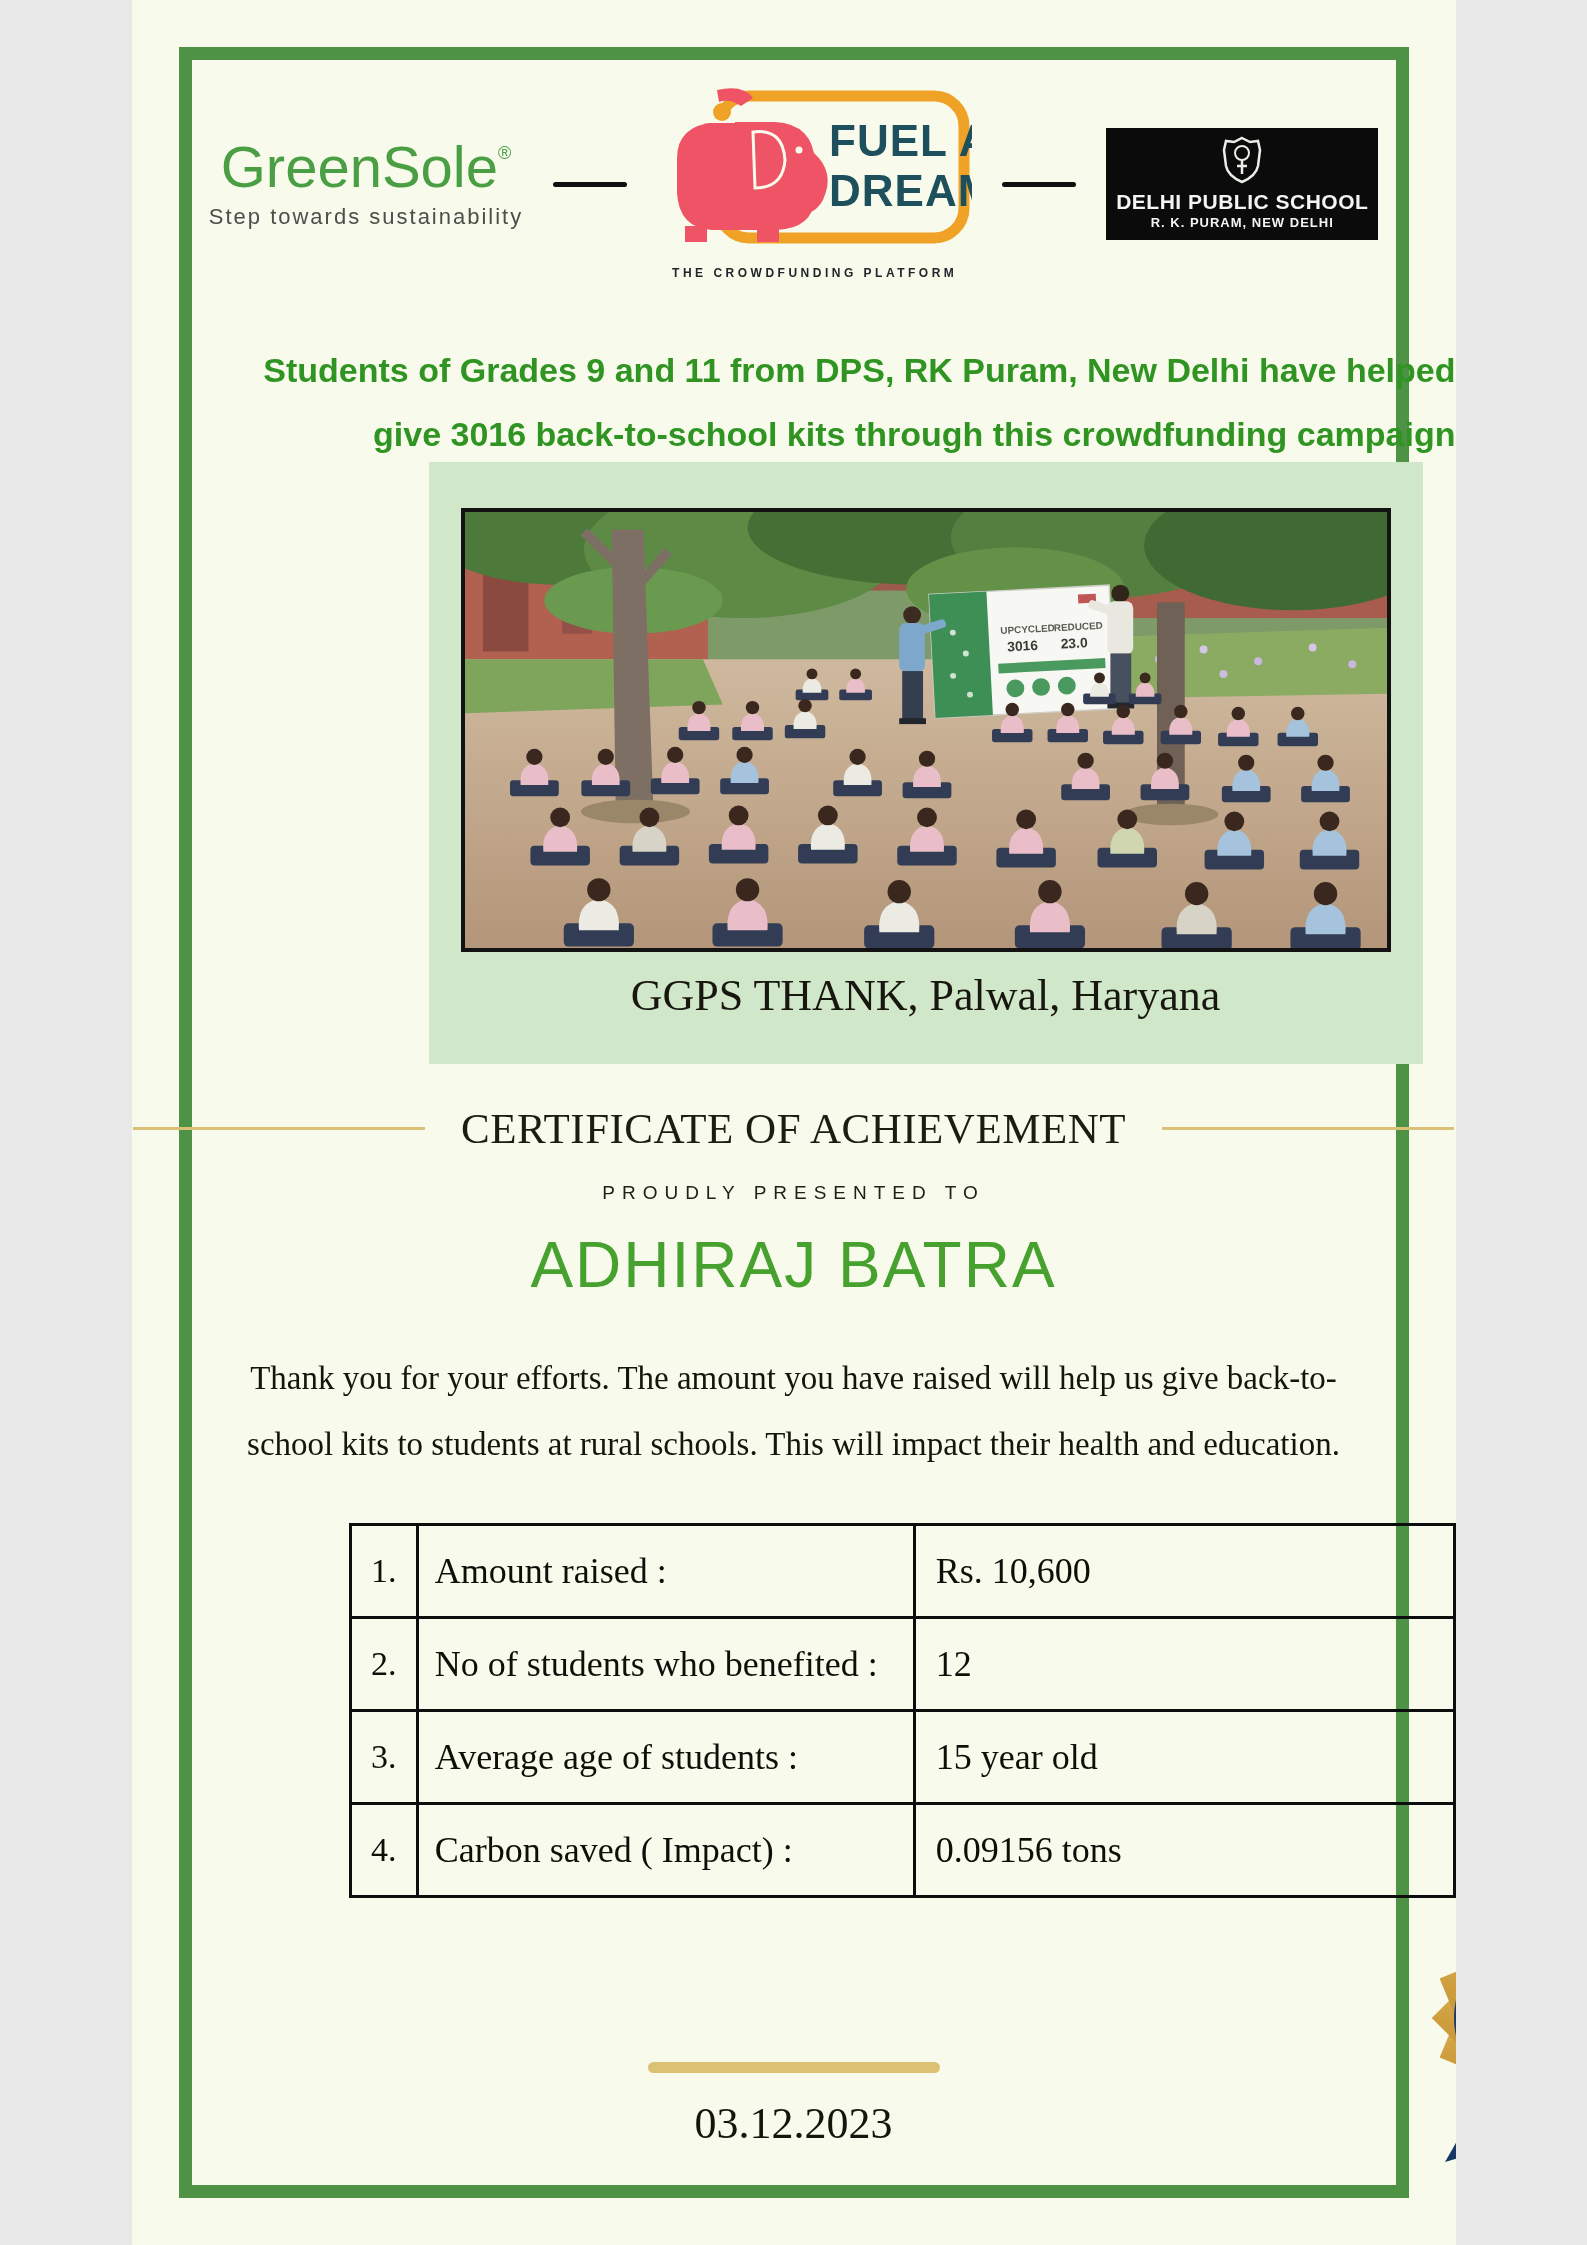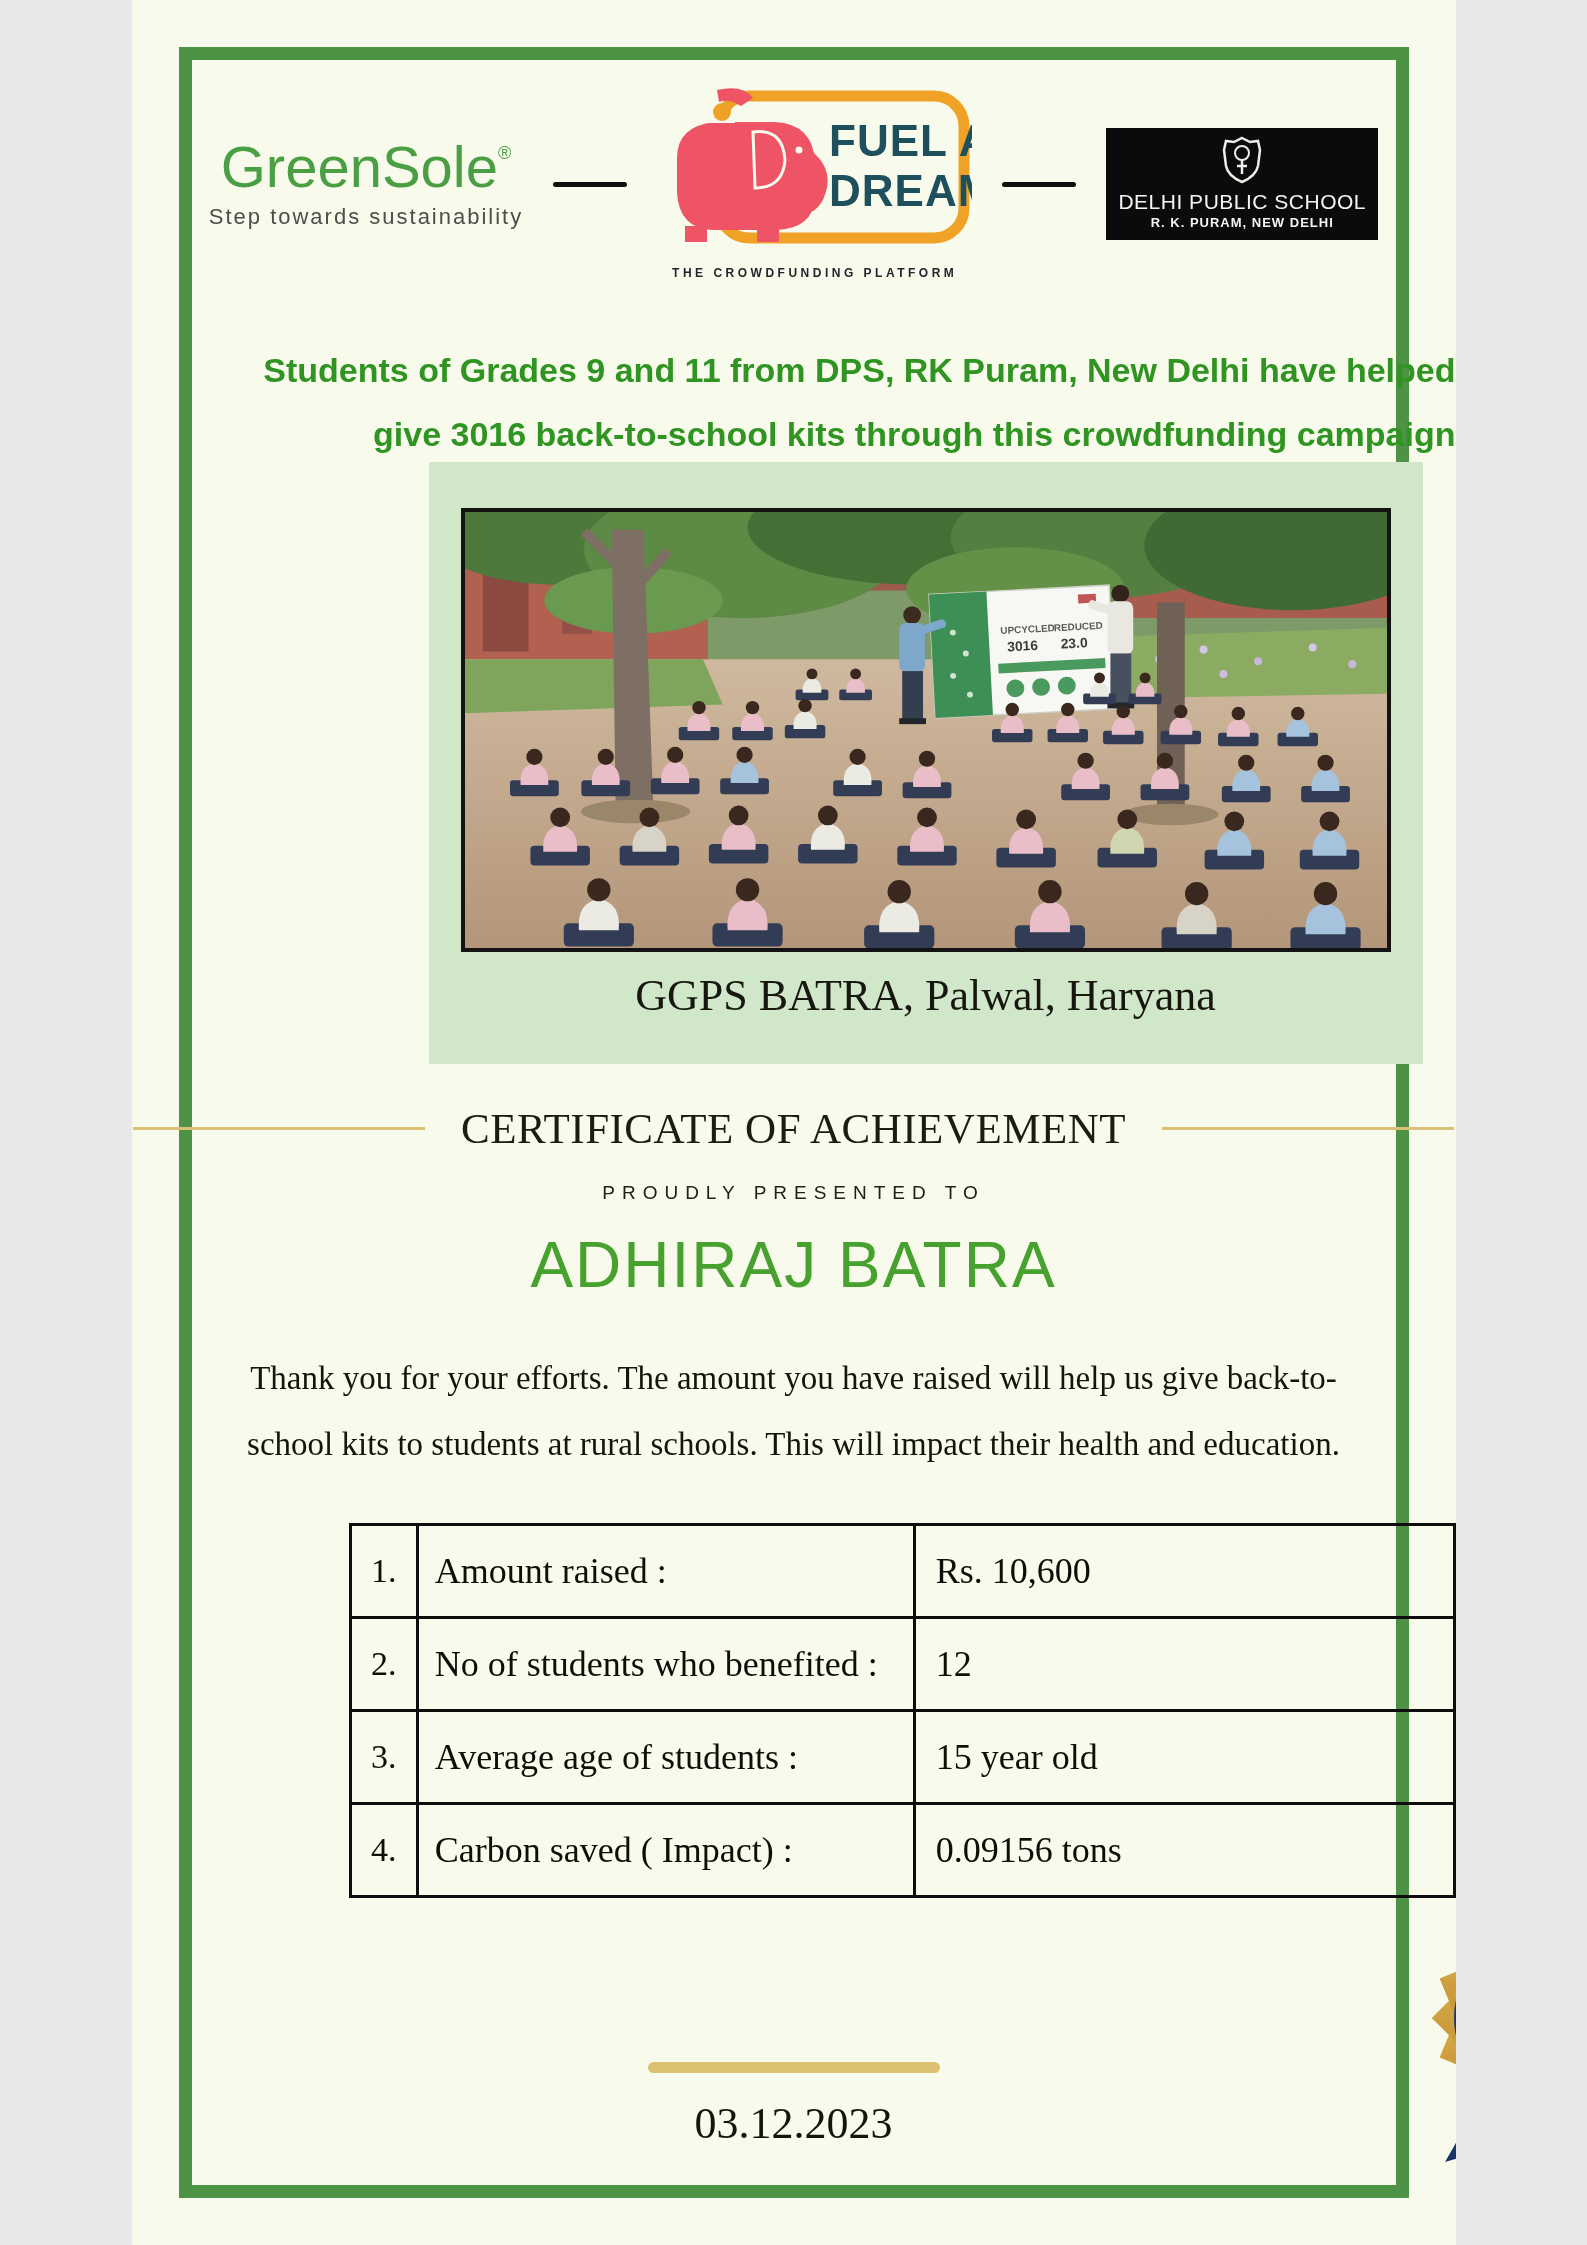--- a/index.html
+++ b/index.html
@@ -25,21 +25,21 @@
   .gs-name sup{ font-size:18px; color:#4a9e44; vertical-align:28px; }
   .gs-tag{ margin-top:8px; font-size:22px; color:#4b4f4b; letter-spacing:2px; }
 
   .fad{ text-align:center; }
   .fad-tag{ margin-top:4px; font-size:12px; font-weight:bold; color:#20262b; letter-spacing:3.5px; }
 
   .dps{
     background:#0b0b0b; color:#f4f4f4; width:272px; padding:8px 6px 10px;
     text-align:center;
   }
-  .dps-line1{ font-size:21px; font-weight:normal; letter-spacing:0.5px; margin-top:2px; }
+  .dps-line1{ font-size:21px; font-weight:bold; letter-spacing:0.5px; margin-top:2px; }
   .dps-line2{ font-size:13px; font-weight:bold; letter-spacing:1px; margin-top:1px; }
 
   
   .headline{
     position:absolute; top:338px; left:0; width:100%;
     text-align:right; color:#2f9422; font-size:34px; font-weight:bold;
     line-height:64px; letter-spacing:0px;
   }
 
   
@@ -287,21 +287,21 @@
 
           <use href="#kid" transform="translate(135,400) scale(1.18)" style="color:#ecebe3"></use>
           <use href="#kid" transform="translate(285,400) scale(1.18)" style="color:#e9bec8"></use>
           <use href="#kid" transform="translate(438,402) scale(1.18)" style="color:#ecebe3"></use>
           <use href="#kid" transform="translate(590,402) scale(1.18)" style="color:#e9bec8"></use>
           <use href="#kid" transform="translate(738,404) scale(1.18)" style="color:#d8d3c7"></use>
           <use href="#kid" transform="translate(868,404) scale(1.18)" style="color:#a5c3dd"></use>
         </g>
       </svg>
     </div>
-    <div class="caption">GGPS BATRA, Palwal, Haryana</div>
+    <div class="caption">GGPS THANK, Palwal, Haryana</div>
   </section>
 
   <div class="title-row">
     <div class="gold-rule"></div>
     <h1 class="cert-title">CERTIFICATE OF ACHIEVEMENT</h1>
     <div class="gold-rule"></div>
   </div>
 
   <div class="presented">PROUDLY PRESENTED TO</div>
   <div class="name">ADHIRAJ BATRA</div>

